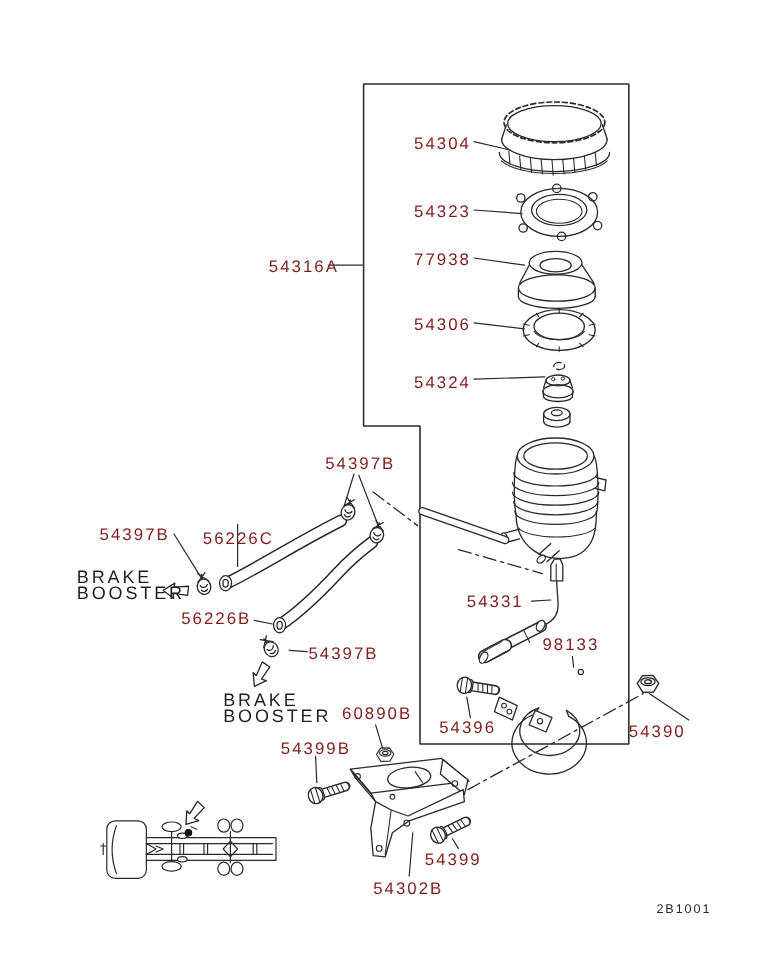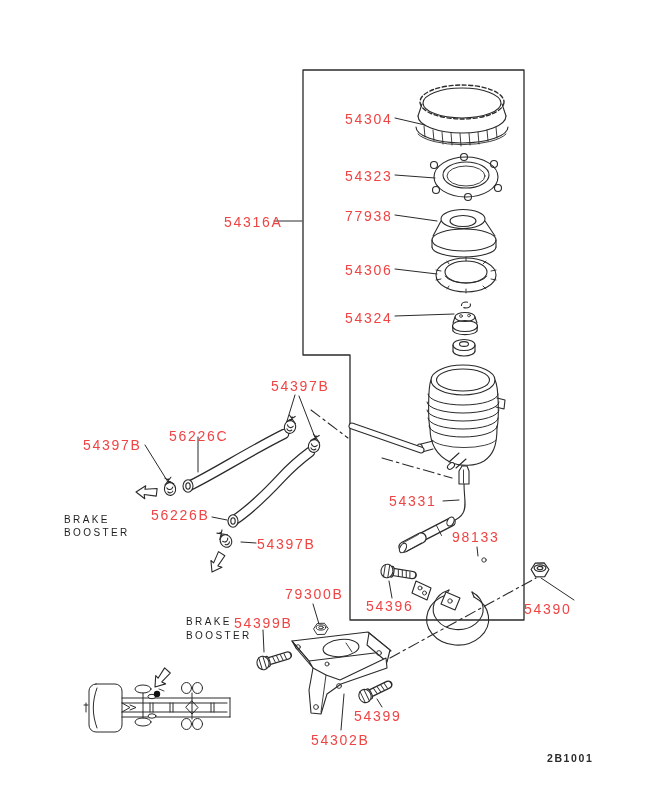--- a/index.html
+++ b/index.html
@@ -1,22 +1,22 @@
 <!DOCTYPE html>
 <html><head>
 <meta charset="utf-8">
 <style>
   html,body{margin:0;padding:0;background:#fff;}
   #page{position:relative;width:647px;height:801px;background:#ffffff;overflow:hidden;
         font-family:"Liberation Sans",sans-serif;}
   svg{position:absolute;left:0;top:0;}
-  .pn{position:absolute;font-size:14px;letter-spacing:1.7px;color:#ef4444;white-space:nowrap;}
-  .note{position:absolute;font-size:10px;letter-spacing:2.4px;line-height:12.5px;
-        color:#1f1f1f;white-space:nowrap;margin-top:38px;}
-  .code{position:absolute;font-size:10.5px;font-weight:bold;letter-spacing:1.6px;color:#2a2a2a;}
+  .pn{position:absolute;font-size:14px;letter-spacing:1.7px;color:#7f1d1d;white-space:nowrap;}
+  .note{position:absolute;font-size:15px;letter-spacing:2.4px;line-height:12.5px;
+        color:#1f1f1f;white-space:nowrap;}
+  .code{position:absolute;font-size:10.5px;font-weight:normal;letter-spacing:1.6px;color:#2a2a2a;}
 </style>
 </head>
 <body>
 
 <div id="page">
 
   <svg width="647" height="801" viewBox="0 0 647 801" stroke="#2a2a2a" fill="none" stroke-width="1.1" stroke-linecap="round" stroke-linejoin="round">
 
     <defs>
       <g id="clamp">
@@ -241,29 +241,29 @@
     <use href="#blockarrow" transform="translate(155,687) rotate(38)"></use>
   </svg>
 
   <div class="pn" style="left:224px;top:214px">54316A</div>
   <div class="pn" style="left:345px;top:111px">54304</div>
   <div class="pn" style="left:345px;top:168px">54323</div>
   <div class="pn" style="left:345px;top:208px">77938</div>
   <div class="pn" style="left:345px;top:262px">54306</div>
   <div class="pn" style="left:345px;top:310px">54324</div>
   <div class="pn" style="left:271px;top:378px">54397B</div>
-  <div class="pn" style="left:169px;top:428px">56226C</div>
+  <div class="pn" style="left:169px;top:440px">56226C</div>
   <div class="pn" style="left:83px;top:437px">54397B</div>
   <div class="pn" style="left:151px;top:507px">56226B</div>
   <div class="pn" style="left:257px;top:536px">54397B</div>
   <div class="pn" style="left:389px;top:493px">54331</div>
   <div class="pn" style="left:452px;top:529px">98133</div>
   <div class="pn" style="left:366px;top:598px">54396</div>
   <div class="pn" style="left:524px;top:601px">54390</div>
-  <div class="pn" style="left:285px;top:586px">79300B</div>
+  <div class="pn" style="left:285px;top:586px">60890B</div>
   <div class="pn" style="left:234px;top:615px">54399B</div>
   <div class="pn" style="left:354px;top:708px">54399</div>
   <div class="pn" style="left:311px;top:732px">54302B</div>
 
   <div class="note" style="left:64px;top:476px">
     <span>BRAKE</span><br>
     <span>BOOSTER</span>
   </div>
   <div class="note" style="left:186px;top:577px;line-height:13.5px">
     <span>BRAKE</span><br>

